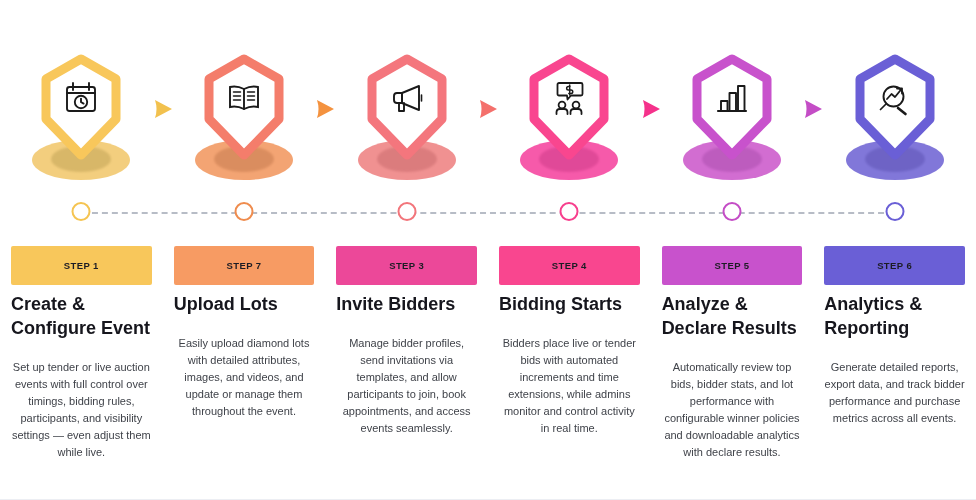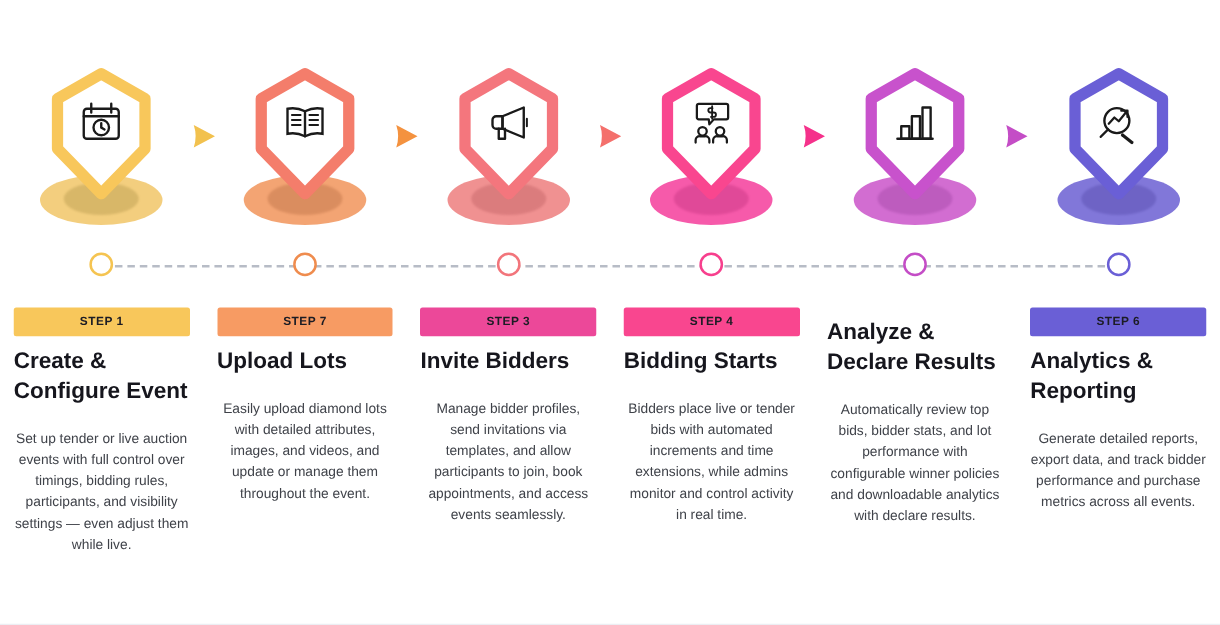--- a/index.html
+++ b/index.html
@@ -148,21 +148,21 @@
     left: 0;
     top: 246px;
     width: 976px;
     display: flex;
   }
   .card {
     width: 162.666px;
     padding: 0 11px;
   }
   .badge {
-    height: 23px;
+    height: 39px;
     border-radius: 2px;
     display: flex;
     align-items: center;
     justify-content: center;
     font-size: 9.5px;
     font-weight: bold;
     letter-spacing: .4px;
     color: #1c1c24;
   }
   .card-title {
@@ -368,20 +368,21 @@
       <div class="card-body">Manage bidder profiles, send invitations via templates, and allow participants to join, book appointments, and access events seamlessly.</div>
     </div>
 
     <div class="card">
       <div class="badge" style="background:#F9468F">STEP 4</div>
       <div class="card-title">Bidding Starts</div>
       <div class="card-body">Bidders place live or tender bids with automated increments and time extensions, while admins monitor and control activity in real time.</div>
     </div>
 
     <div class="card">
+      <div class="badge" style="background:#C852CC">STEP 5</div>
       <div class="card-title">Analyze &amp; Declare Results</div>
       <div class="card-body">Automatically review top bids, bidder stats, and lot performance with configurable winner policies and downloadable analytics with declare results.</div>
     </div>
 
     <div class="card">
       <div class="badge" style="background:#6A5FD6">STEP 6</div>
       <div class="card-title">Analytics &amp; Reporting</div>
       <div class="card-body">Generate detailed reports, export data, and track bidder performance and purchase metrics across all events.</div>
     </div>
 

